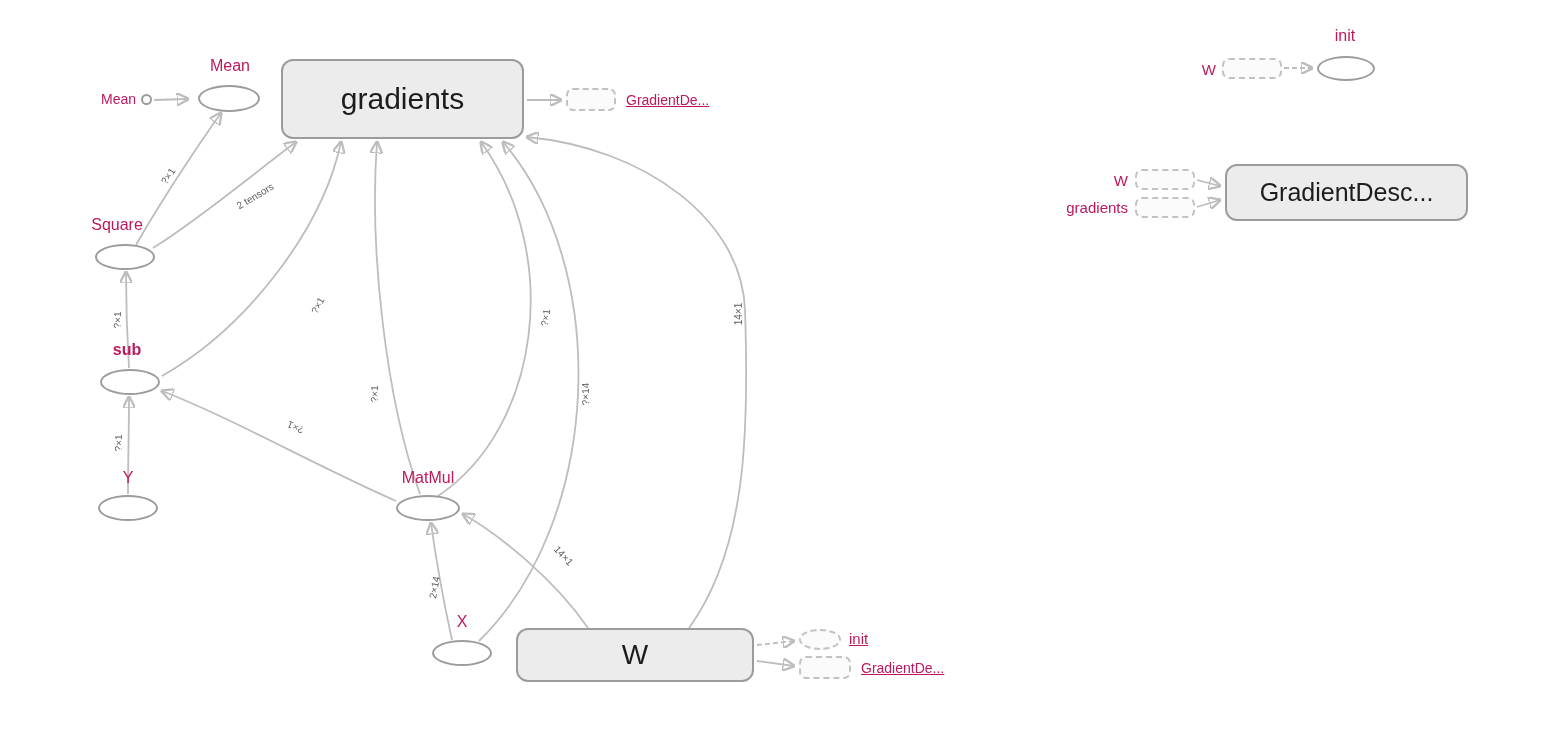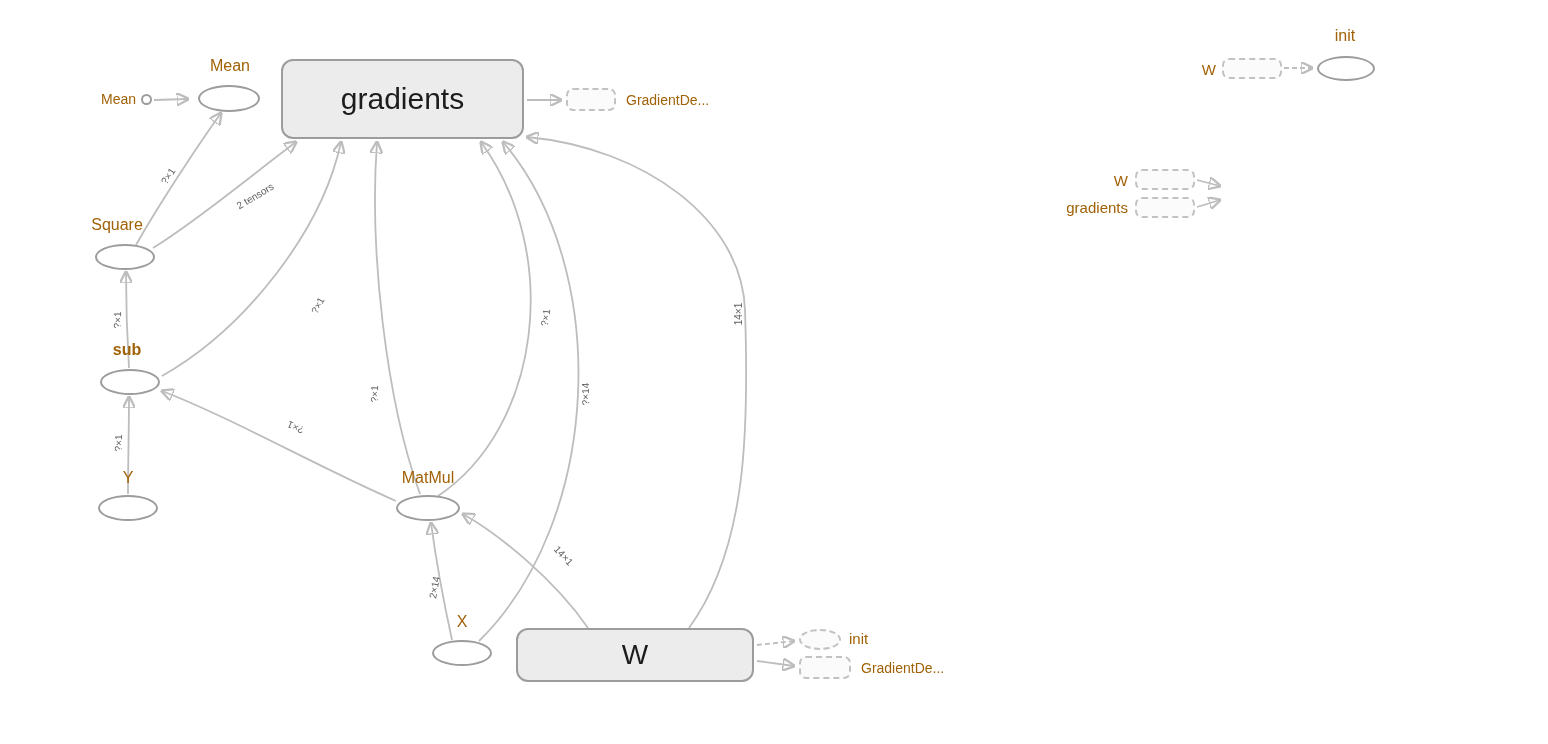--- a/index.html
+++ b/index.html
@@ -2,23 +2,23 @@
 <html><head>
 <meta charset="utf-8">
 <style>
   html,body{margin:0;padding:0;background:#ffffff;}
   body{font-family:"Liberation Sans", sans-serif;}
   .canvas{position:relative;width:1548px;height:744px;background:#ffffff;overflow:hidden;}
   svg.edges{position:absolute;left:0;top:0;width:1548px;height:744px;}
   svg.edges path{fill:none;stroke:#bdbdbd;stroke-width:1.8;}
   svg.edges path.dashed{stroke-dasharray:5 3;}
   .edge-label{font-size:10px;fill:#5f5f5f;text-anchor:middle;font-family:"Liberation Sans",sans-serif;}
-  .lbl{position:absolute;font-size:16px;color:#a16207;text-align:center;white-space:nowrap;}
+  .lbl{position:absolute;font-size:16px;color:#be185d;text-align:center;white-space:nowrap;}
   .lbl.right{text-align:right;}
-  .lbl.left{text-align:left;}
+  .lbl.left{text-align:left;text-decoration:underline;}
   .lbl.small{font-size:14px;}
   .lbl.aux-in{font-size:15px;}
   .ellipse{position:absolute;background:#ffffff;border:2px solid #9c9c9c;border-radius:50%;box-sizing:border-box;}
   .ns-box{position:absolute;background:#ececec;border:2px solid #9c9c9c;border-radius:12px;display:flex;align-items:center;justify-content:center;color:#1c1c1c;box-sizing:border-box;}
   .stub{position:absolute;background:#fbfbfb;border:2px dashed #c2c2c2;border-radius:7px;box-sizing:border-box;}
   .stub.ell{border-radius:50%;}
 </style>
 </head>
 <body>
 
@@ -102,14 +102,17 @@
 
   <div class="lbl right aux-in" style="left:1186px;top:61px;width:30px;">W</div>
   <div class="stub" style="left:1222px;top:58px;width:60px;height:21px;"></div>
   <div class="lbl" style="left:1315px;top:27px;width:60px;">init</div>
   <div class="ellipse" style="left:1317px;top:56px;width:58px;height:25px;"></div>
 
   <div class="lbl right aux-in" style="left:1068px;top:172px;width:60px;">W</div>
   <div class="stub" style="left:1135px;top:169px;width:60px;height:21px;"></div>
   <div class="lbl right aux-in" style="left:1040px;top:199px;width:88px;">gradients</div>
   <div class="stub" style="left:1135px;top:197px;width:60px;height:21px;"></div>
+  <div class="ns-box" style="left:1225px;top:164px;width:243px;height:57px;font-size:25px;">
+    <span>GradientDesc...</span>
+  </div>
 
 </div>
 
 </body></html>

